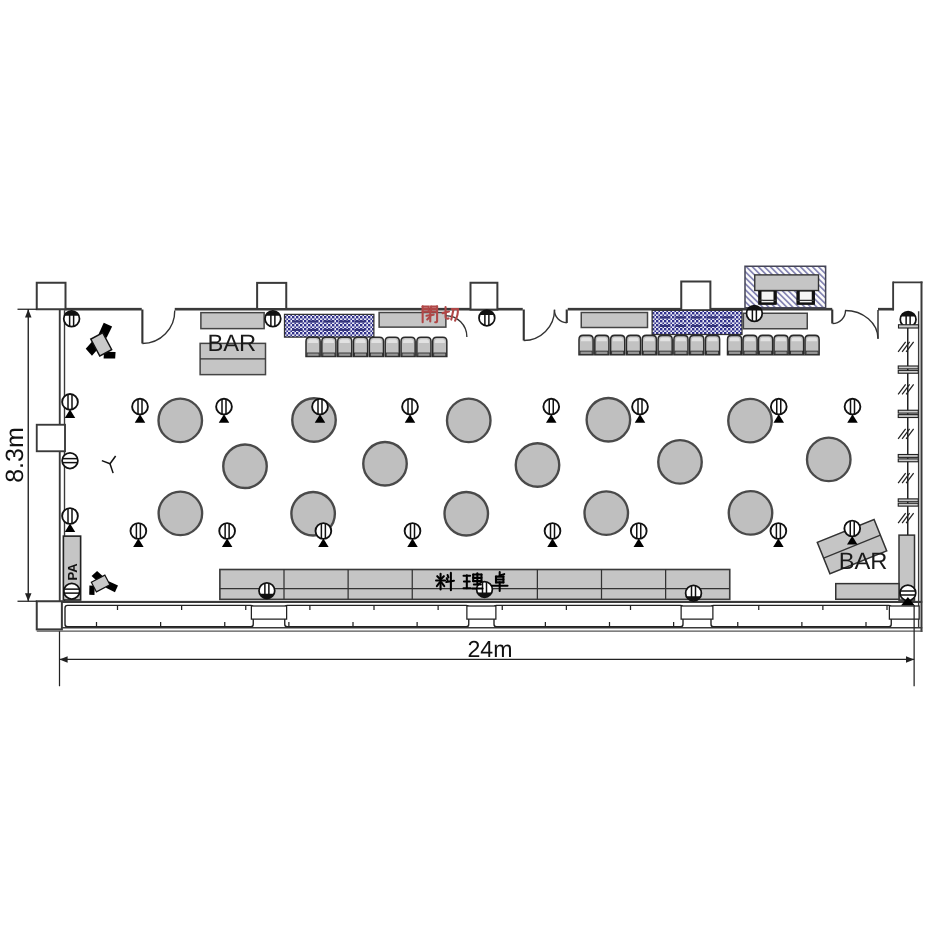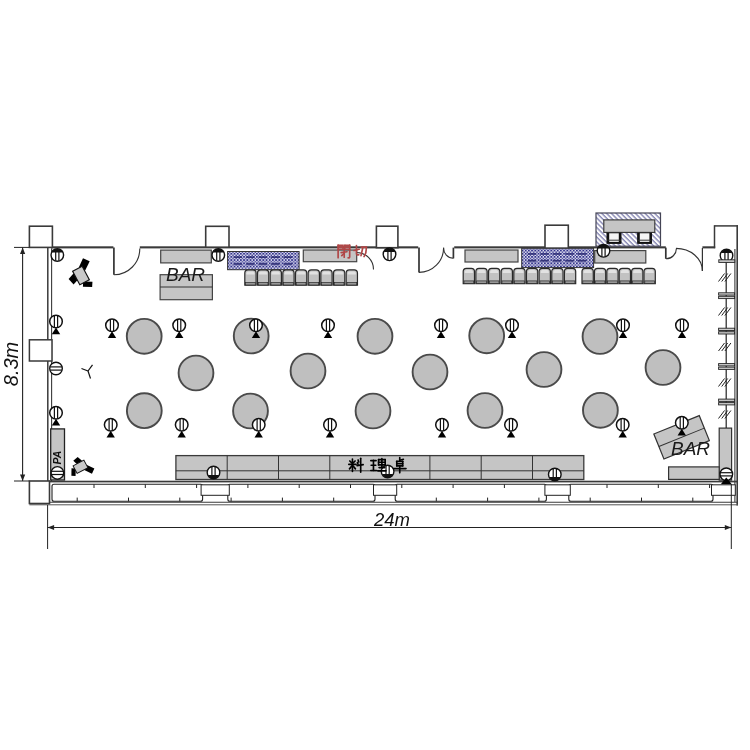--- a/index.html
+++ b/index.html
@@ -1,15 +1,15 @@
 <!DOCTYPE html>
 <html><head><meta charset="utf-8">
 <style>
 html,body{margin:0;padding:0;background:#fff;}
-#page{position:relative;width:750px;height:651px;background:#fff;overflow:hidden;font-family:"Liberation Sans",sans-serif;font-style:italic;}
+#page{position:relative;width:750px;height:651px;background:#fff;overflow:hidden;font-family:"Liberation Sans",sans-serif;}
 </style></head>
 <body>
 <div id="page">
 <svg width="750" height="750" viewBox="0 0 750 750">
 
 <defs>
 <pattern id="chk" width="3.2" height="3.2" patternUnits="userSpaceOnUse">
  <rect width="3.2" height="3.2" fill="#e8e8f4"></rect>
  <rect width="1.9" height="1.9" fill="#31318c"></rect>
  <rect x="1.9" y="1.9" width="1.3" height="1.3" fill="#31318c"></rect>

